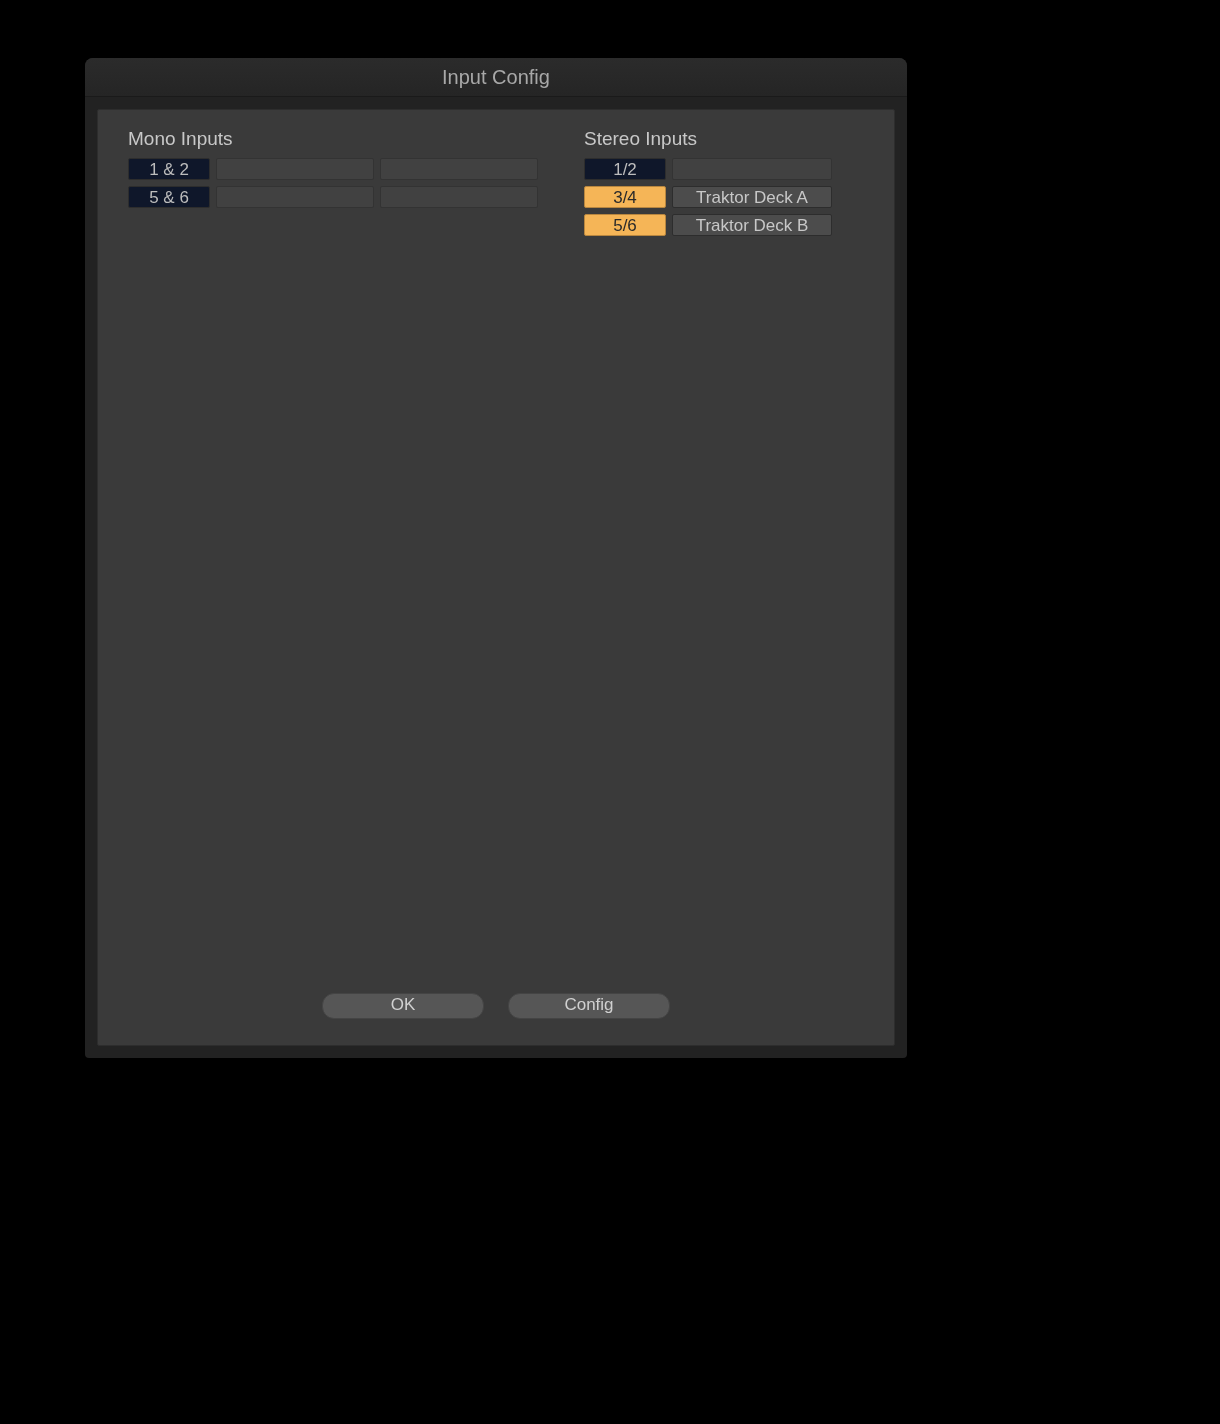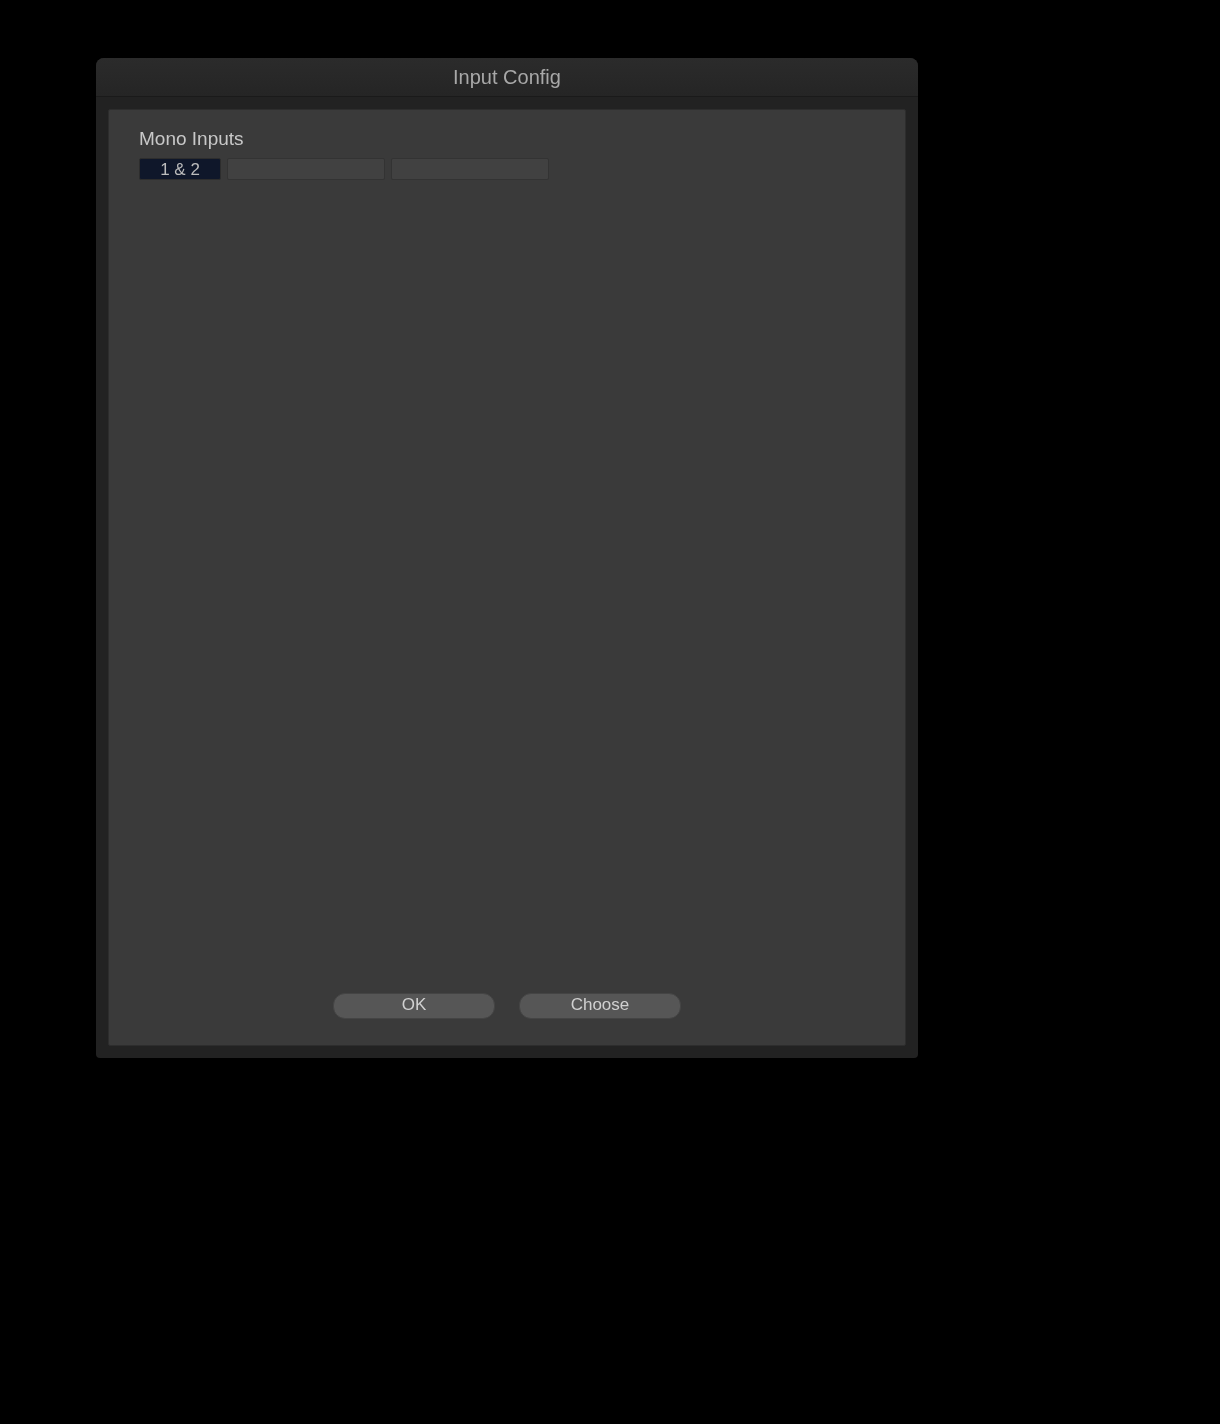--- a/index.html
+++ b/index.html
@@ -8,21 +8,21 @@
     width: 1220px;
     height: 1424px;
     background: #000;
     font-family: -apple-system, "Helvetica Neue", Arial, sans-serif;
     font-size: 18px;
     color: #b8b8b8;
     overflow: hidden;
   }
   .window {
     position: absolute;
-    left: 96px;
+    left: 85px;
     top: 58px;
     width: 822px;
     height: 1000px;
     background: #222222;
     border-radius: 8px 8px 4px 4px;
     box-shadow: 0 20px 60px rgba(0,0,0,0.8), 0 0 0 1px rgba(0,0,0,0.6);
     display: flex;
     flex-direction: column;
   }
   .titlebar {
@@ -143,25 +143,46 @@
       <div class="columns">
 
         <div class="col col-mono mono">
           <div class="col-heading">Mono Inputs</div>
 
           <div class="row">
             <div class="cell chan inactive">1 &amp; 2</div>
             <div class="cell name empty"></div>
             <div class="cell name empty"></div>
           </div>
+          <div class="row">
+            <div class="cell chan inactive">5 &amp; 6</div>
+            <div class="cell name empty"></div>
+            <div class="cell name empty"></div>
+          </div>
         </div>
 
+        <div class="col col-stereo stereo">
+          <div class="col-heading">Stereo Inputs</div>
+
+          <div class="row">
+            <div class="cell chan inactive">1/2</div>
+            <div class="cell name empty"></div>
+          </div>
+          <div class="row">
+            <div class="cell chan active">3/4</div>
+            <div class="cell name">Traktor Deck A</div>
+          </div>
+          <div class="row">
+            <div class="cell chan active">5/6</div>
+            <div class="cell name">Traktor Deck B</div>
+          </div>
+        </div>
 
       </div>
 
       <div class="footer">
         <div class="pill-btn">OK</div>
-        <div class="pill-btn">Choose</div>
+        <div class="pill-btn">Config</div>
       </div>
 
     </div>
   </div>
 </div>
 
 </body></html>

